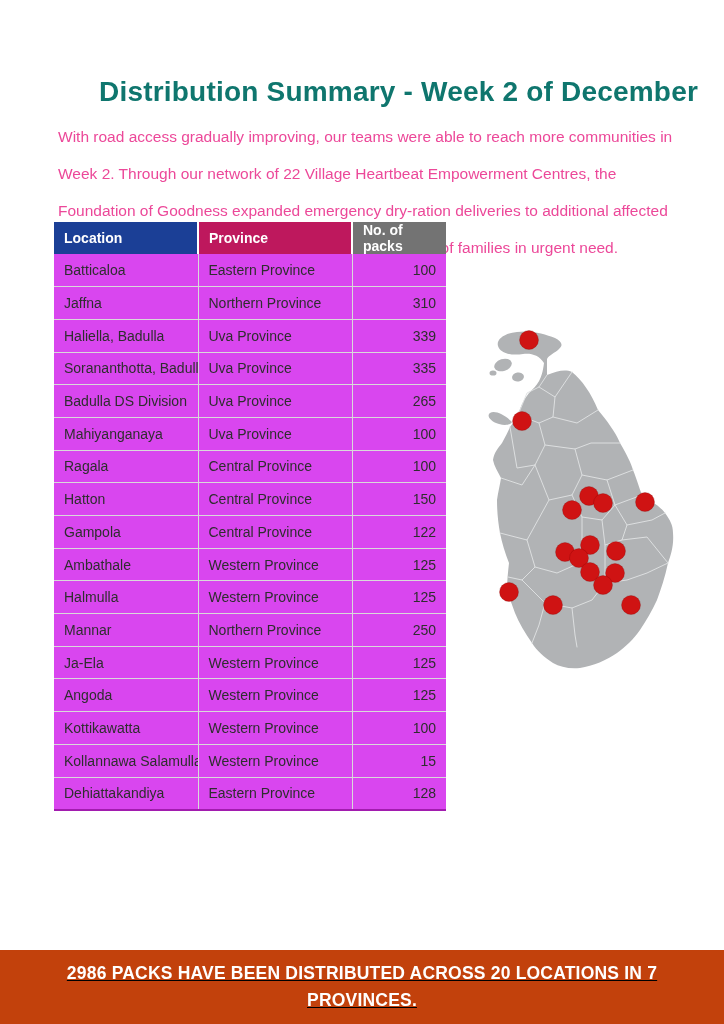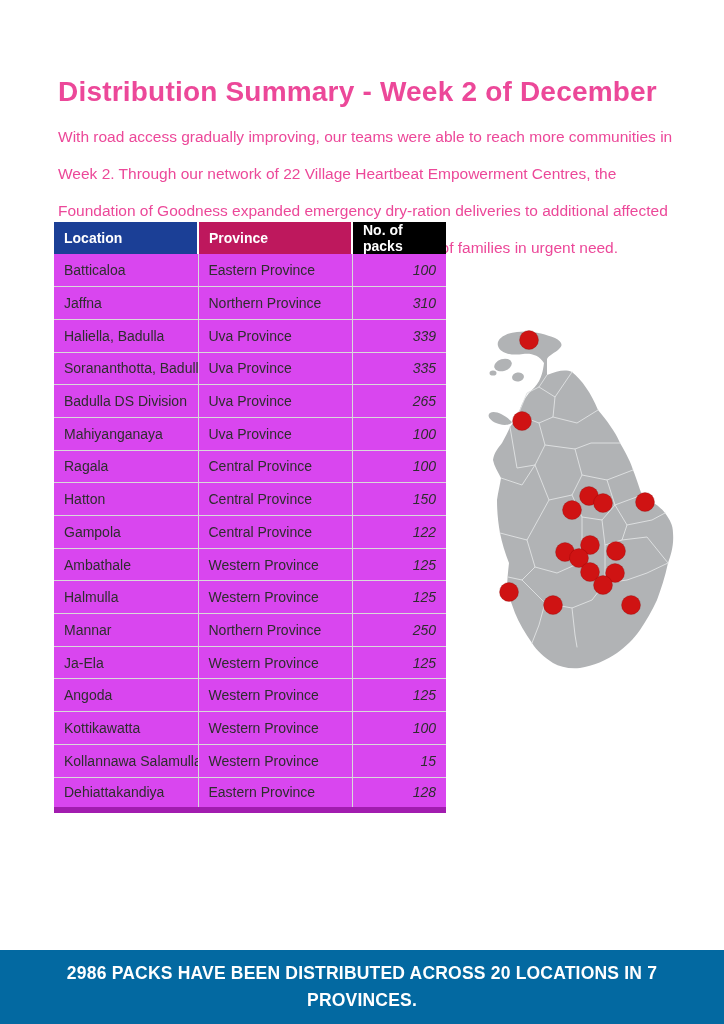--- a/index.html
+++ b/index.html
@@ -53,22 +53,22 @@
     height: 32.7px;
     padding: 0 10px;
     color: #2e2e2e;
     background: #d946ef;
     border-top: 1px solid #d9d9d9;
     border-right: 1px solid #d9d9d9;
     white-space: nowrap;
     overflow: hidden;
   }
   .dist-table tbody tr:first-child td { border-top: none; }
-  .dist-table td:last-child { border-right: none; text-align: right; font-style: italic; }
-  .dist-table tbody tr:last-child td { border-bottom: 6px solid #a21caf; margin-top: 31px; }
+  .dist-table td:last-child { border-right: none; text-align: right; }
+  .dist-table tbody tr:last-child td { border-bottom: 2px solid #a21caf; margin-top: 31px; }
   .map-wrap {
     position: absolute;
     left: 487px; top: 325px;
     width: 215px; height: 347px;
   }
   .footer-banner {
     position: absolute;
     left: 0; top: 950px;
     width: 724px; height: 74px;
     background: #2d3a8c;
@@ -82,35 +82,35 @@
     color: #ffffff;
     font-size: 17.5px;
     font-weight: 700;
     line-height: 27px;
     letter-spacing: 0.2px;
   }
 </style>
 </head>
 <body>
 
-<h1 class="page-title" style="color: #ec4899;">Distribution Summary - Week 2 of December</h1>
+<h1 class="page-title" style="color: #0f766e; text-align: right;">Distribution Summary - Week 2 of December</h1>
 
 <p class="intro-text">With road access gradually improving, our teams were able to reach more communities in Week 2. Through our network of 22 Village Heartbeat Empowerment Centres, the Foundation of Goodness expanded emergency dry-ration deliveries to additional affected areas, ensuring vital support reached a greater number of families in urgent need.</p>
 
 <table class="dist-table">
   <colgroup>
       <col class="c1">
       <col class="c2">
       <col class="c3">
     </colgroup>
   <thead>
     <tr>
       <th style="background: rgb(27, 63, 150);">Location</th>
       <th style="background: #be185d;">Province</th>
-      <th style="background: #000000;">No. of packs</th>
+      <th style="background: #737373;">No. of packs</th>
     </tr>
   </thead>
   <tbody>
       <tr>
         <td>Batticaloa</td>
         <td>Eastern Province</td>
         <td>100</td>
       </tr>
       <tr>
         <td>Jaffna</td>
@@ -277,15 +277,15 @@
         <circle cx="103" cy="247" r="9.5" fill="#cf1313" stroke="rgba(120,0,0,0.25)" stroke-width="1"></circle>
         <circle cx="128" cy="248" r="9.5" fill="#cf1313" stroke="rgba(120,0,0,0.25)" stroke-width="1"></circle>
         <circle cx="116" cy="260" r="9.5" fill="#cf1313" stroke="rgba(120,0,0,0.25)" stroke-width="1"></circle>
         <circle cx="22" cy="267" r="9.5" fill="#cf1313" stroke="rgba(120,0,0,0.25)" stroke-width="1"></circle>
         <circle cx="66" cy="280" r="9.5" fill="#cf1313" stroke="rgba(120,0,0,0.25)" stroke-width="1"></circle>
         <circle cx="144" cy="280" r="9.5" fill="#cf1313" stroke="rgba(120,0,0,0.25)" stroke-width="1"></circle>
       </g>
   </svg>
 </div>
 
-<div class="footer-banner" style="background: #0369a1;">
+<div class="footer-banner" style="background: #c2410c; text-decoration: underline;">
   <div class="footer-text">2986 PACKS HAVE BEEN DISTRIBUTED ACROSS 20 LOCATIONS IN 7 PROVINCES.</div>
 </div>
 
 </body></html>

